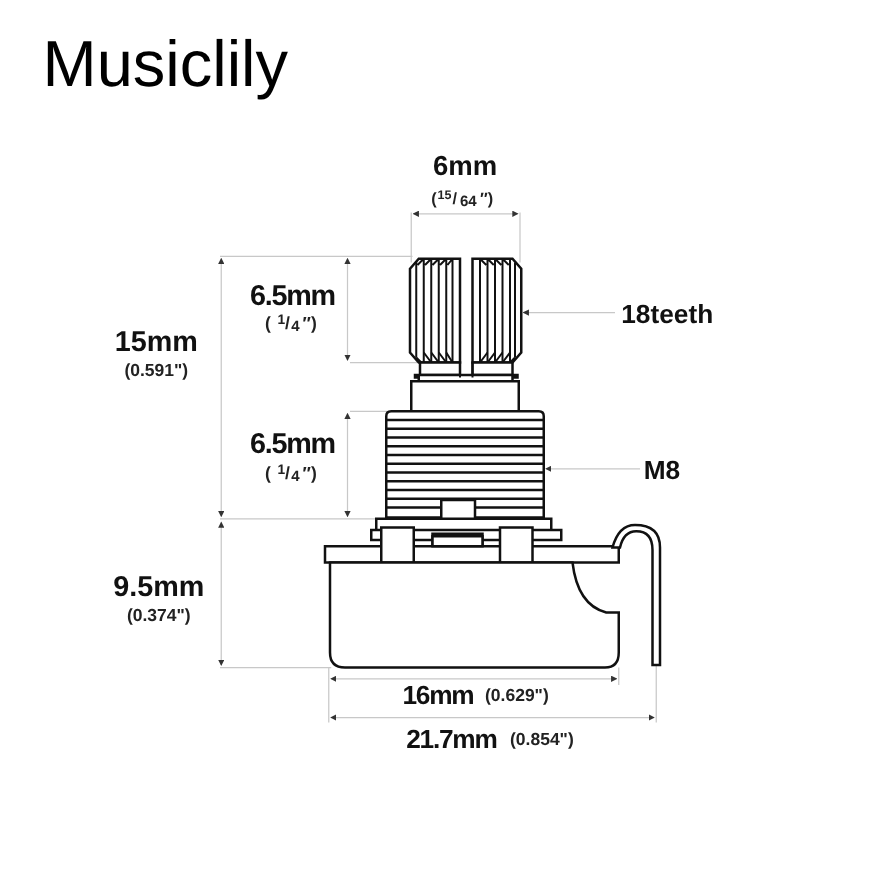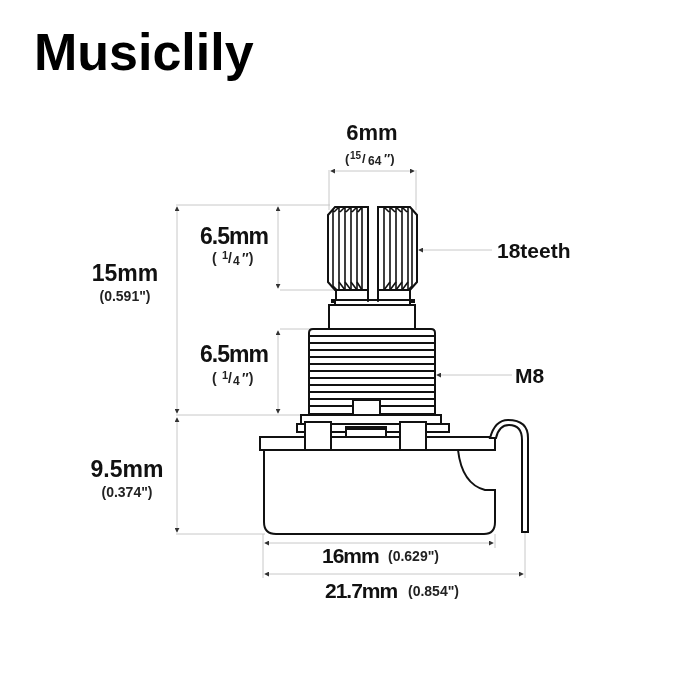--- a/index.html
+++ b/index.html
@@ -1,17 +1,17 @@
 <!DOCTYPE html>
 <html><head>
 <meta charset="utf-8">
 <style>
   html, body { margin: 0; padding: 0; background: #ffffff; }
   body { width: 700px; height: 700px; position: relative; overflow: hidden; font-family: "Liberation Sans", sans-serif; }
-  .brand { position: absolute; left: 34px; top: 26px; font-size: 52px; font-weight: 700; color: #000; letter-spacing: 0px; line-height: 1; font-family: "Liberation Sans", sans-serif; }
+  .brand { position: absolute; left: 34px; top: 26px; font-size: 52px; font-weight: 400; color: #000; letter-spacing: 0px; line-height: 1; font-family: "Liberation Sans", sans-serif; }
   svg { position: absolute; left: 0; top: 0; }
   .lbl { font-family: "Liberation Sans", sans-serif; font-weight: 700; fill: #111; }
   .sub { font-family: "Liberation Sans", sans-serif; font-weight: 700; fill: #222; }
   .dim { stroke: #c8c8c8; stroke-width: 1; fill: none; }
   .part { stroke: #111; stroke-width: 2; fill: #fff; }
   .thin { stroke: #111; stroke-width: 1.6; fill: none; }
 </style>
 </head>
 <body>
 

